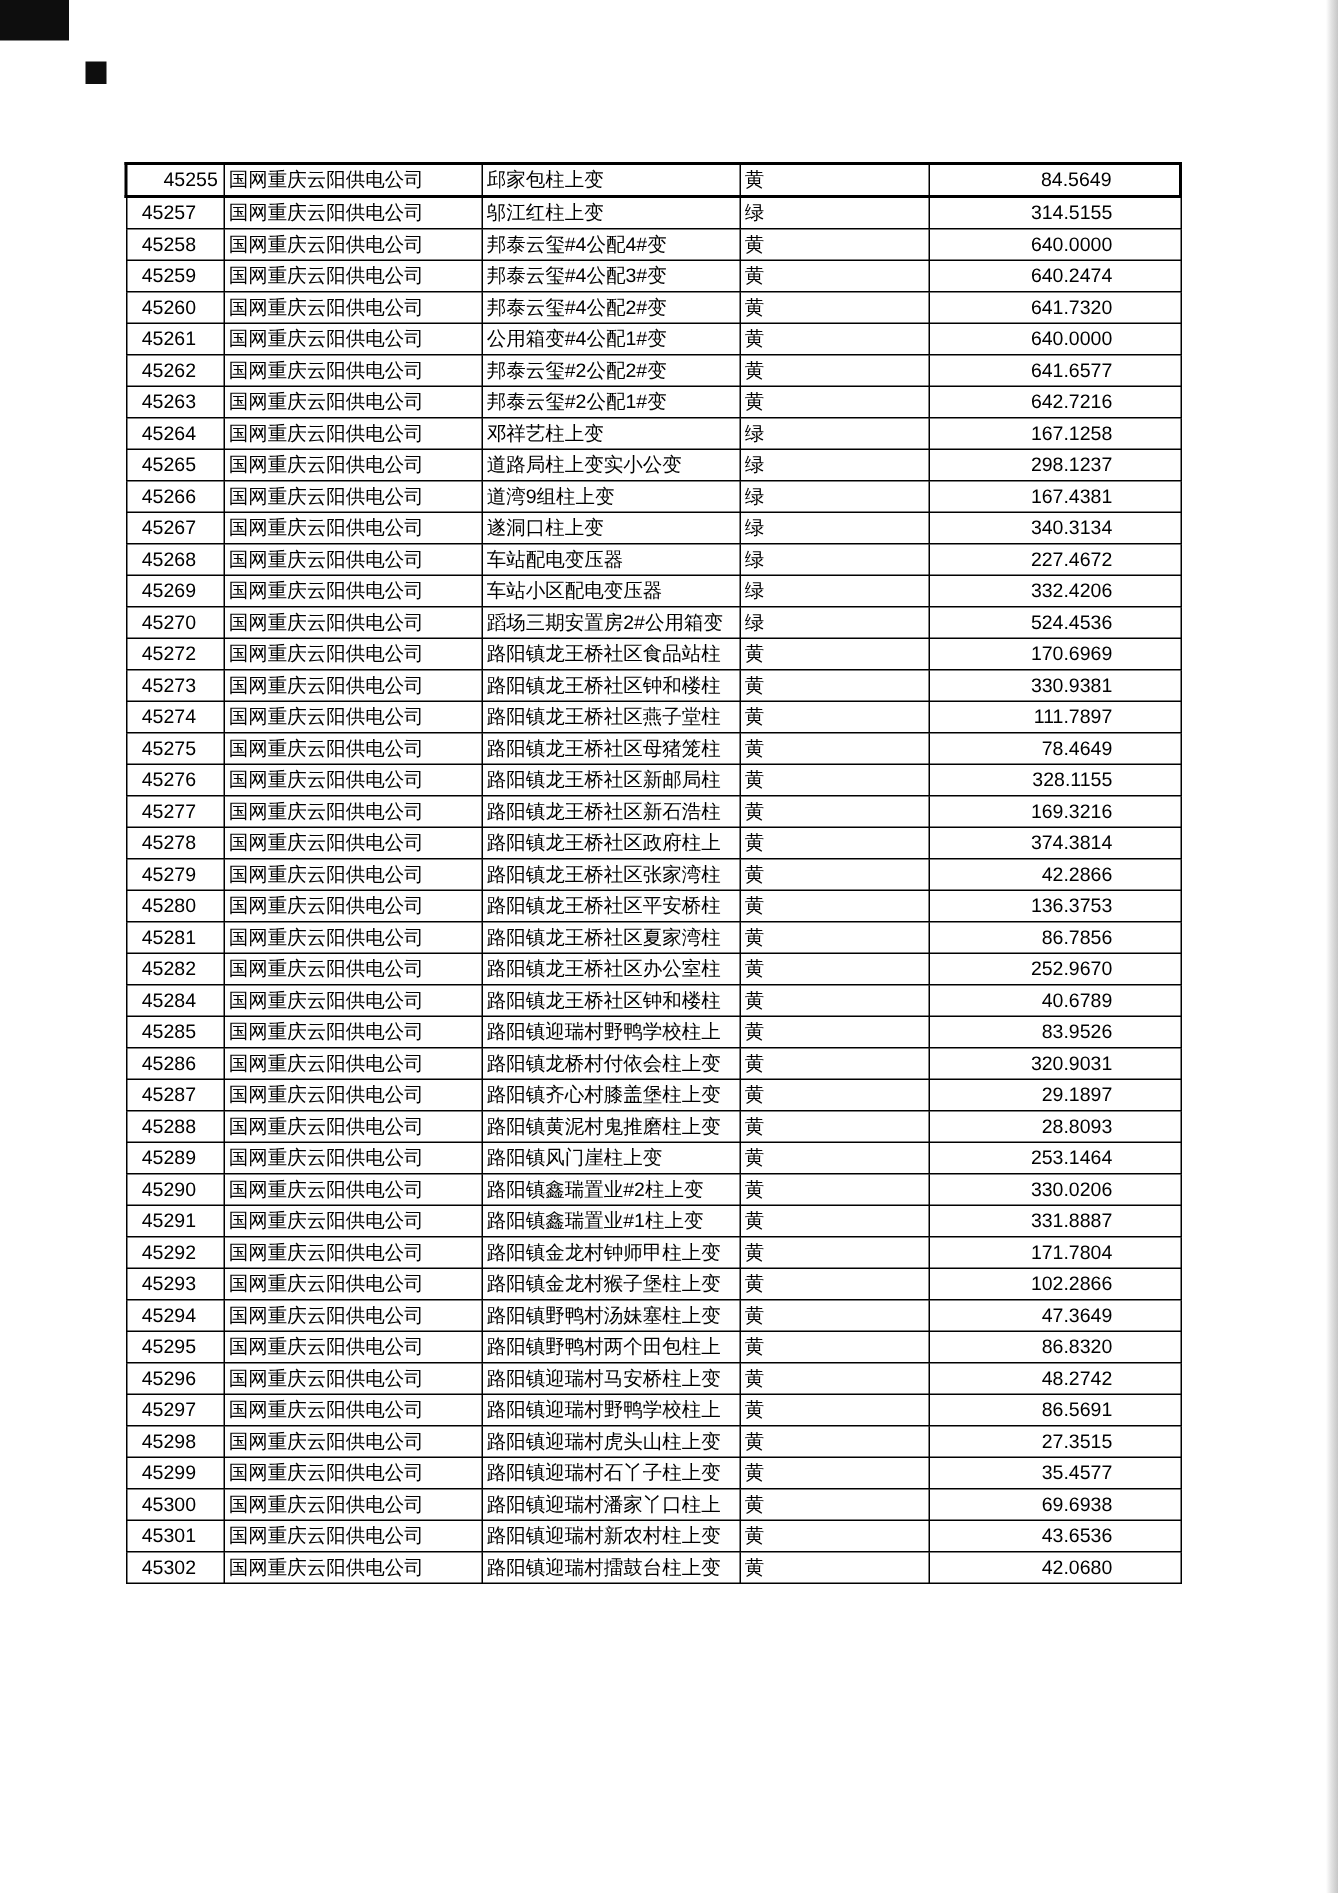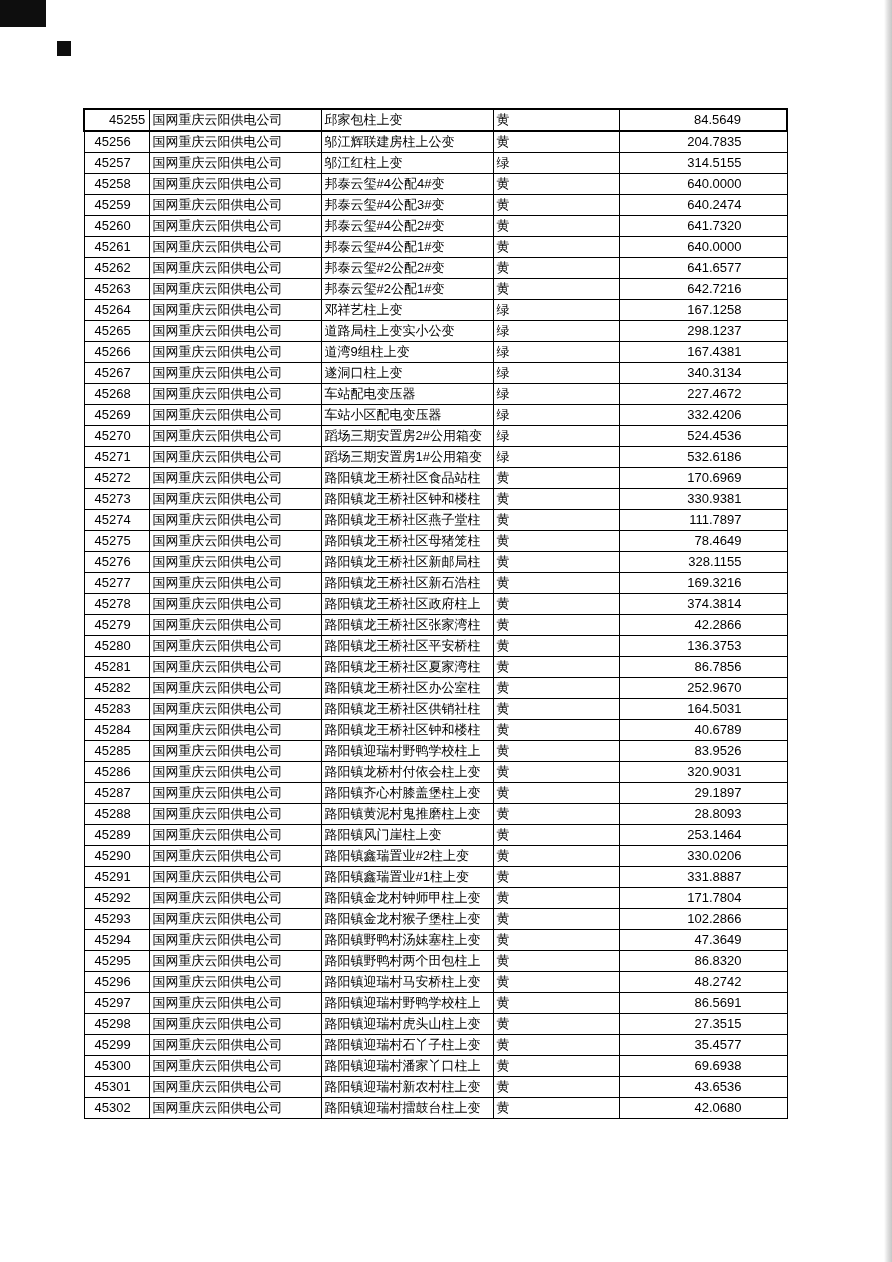--- a/index.html
+++ b/index.html
@@ -74,27 +74,20 @@
   </colgroup>
   <tbody>
       <tr class="first">
         <td class="c0">45255</td>
         <td class="c1">国网重庆云阳供电公司</td>
         <td class="c2">邱家包柱上变</td>
         <td class="c3">黄</td>
         <td class="c4">84.5649</td>
       </tr>
       <tr>
-        <td class="c0">45256</td>
-        <td class="c1">国网重庆云阳供电公司</td>
-        <td class="c2">邬江辉联建房柱上公变</td>
-        <td class="c3">黄</td>
-        <td class="c4">204.7835</td>
-      </tr>
-      <tr>
         <td class="c0">45257</td>
         <td class="c1">国网重庆云阳供电公司</td>
         <td class="c2">邬江红柱上变</td>
         <td class="c3">绿</td>
         <td class="c4">314.5155</td>
       </tr>
       <tr>
         <td class="c0">45258</td>
         <td class="c1">国网重庆云阳供电公司</td>
         <td class="c2">邦泰云玺#4公配4#变</td>
@@ -111,21 +104,21 @@
       <tr>
         <td class="c0">45260</td>
         <td class="c1">国网重庆云阳供电公司</td>
         <td class="c2">邦泰云玺#4公配2#变</td>
         <td class="c3">黄</td>
         <td class="c4">641.7320</td>
       </tr>
       <tr>
         <td class="c0">45261</td>
         <td class="c1">国网重庆云阳供电公司</td>
-        <td class="c2">邦泰云玺#4公配1#变</td>
+        <td class="c2">公用箱变#4公配1#变</td>
         <td class="c3">黄</td>
         <td class="c4">640.0000</td>
       </tr>
       <tr>
         <td class="c0">45262</td>
         <td class="c1">国网重庆云阳供电公司</td>
         <td class="c2">邦泰云玺#2公配2#变</td>
         <td class="c3">黄</td>
         <td class="c4">641.6577</td>
       </tr>
@@ -179,27 +172,20 @@
         <td class="c4">332.4206</td>
       </tr>
       <tr>
         <td class="c0">45270</td>
         <td class="c1">国网重庆云阳供电公司</td>
         <td class="c2">蹈场三期安置房2#公用箱变</td>
         <td class="c3">绿</td>
         <td class="c4">524.4536</td>
       </tr>
       <tr>
-        <td class="c0">45271</td>
-        <td class="c1">国网重庆云阳供电公司</td>
-        <td class="c2">蹈场三期安置房1#公用箱变</td>
-        <td class="c3">绿</td>
-        <td class="c4">532.6186</td>
-      </tr>
-      <tr>
         <td class="c0">45272</td>
         <td class="c1">国网重庆云阳供电公司</td>
         <td class="c2">路阳镇龙王桥社区食品站柱</td>
         <td class="c3">黄</td>
         <td class="c4">170.6969</td>
       </tr>
       <tr>
         <td class="c0">45273</td>
         <td class="c1">国网重庆云阳供电公司</td>
         <td class="c2">路阳镇龙王桥社区钟和楼柱</td>
@@ -261,27 +247,20 @@
         <td class="c2">路阳镇龙王桥社区夏家湾柱</td>
         <td class="c3">黄</td>
         <td class="c4">86.7856</td>
       </tr>
       <tr>
         <td class="c0">45282</td>
         <td class="c1">国网重庆云阳供电公司</td>
         <td class="c2">路阳镇龙王桥社区办公室柱</td>
         <td class="c3">黄</td>
         <td class="c4">252.9670</td>
-      </tr>
-      <tr>
-        <td class="c0">45283</td>
-        <td class="c1">国网重庆云阳供电公司</td>
-        <td class="c2">路阳镇龙王桥社区供销社柱</td>
-        <td class="c3">黄</td>
-        <td class="c4">164.5031</td>
       </tr>
       <tr>
         <td class="c0">45284</td>
         <td class="c1">国网重庆云阳供电公司</td>
         <td class="c2">路阳镇龙王桥社区钟和楼柱</td>
         <td class="c3">黄</td>
         <td class="c4">40.6789</td>
       </tr>
       <tr>
         <td class="c0">45285</td>

